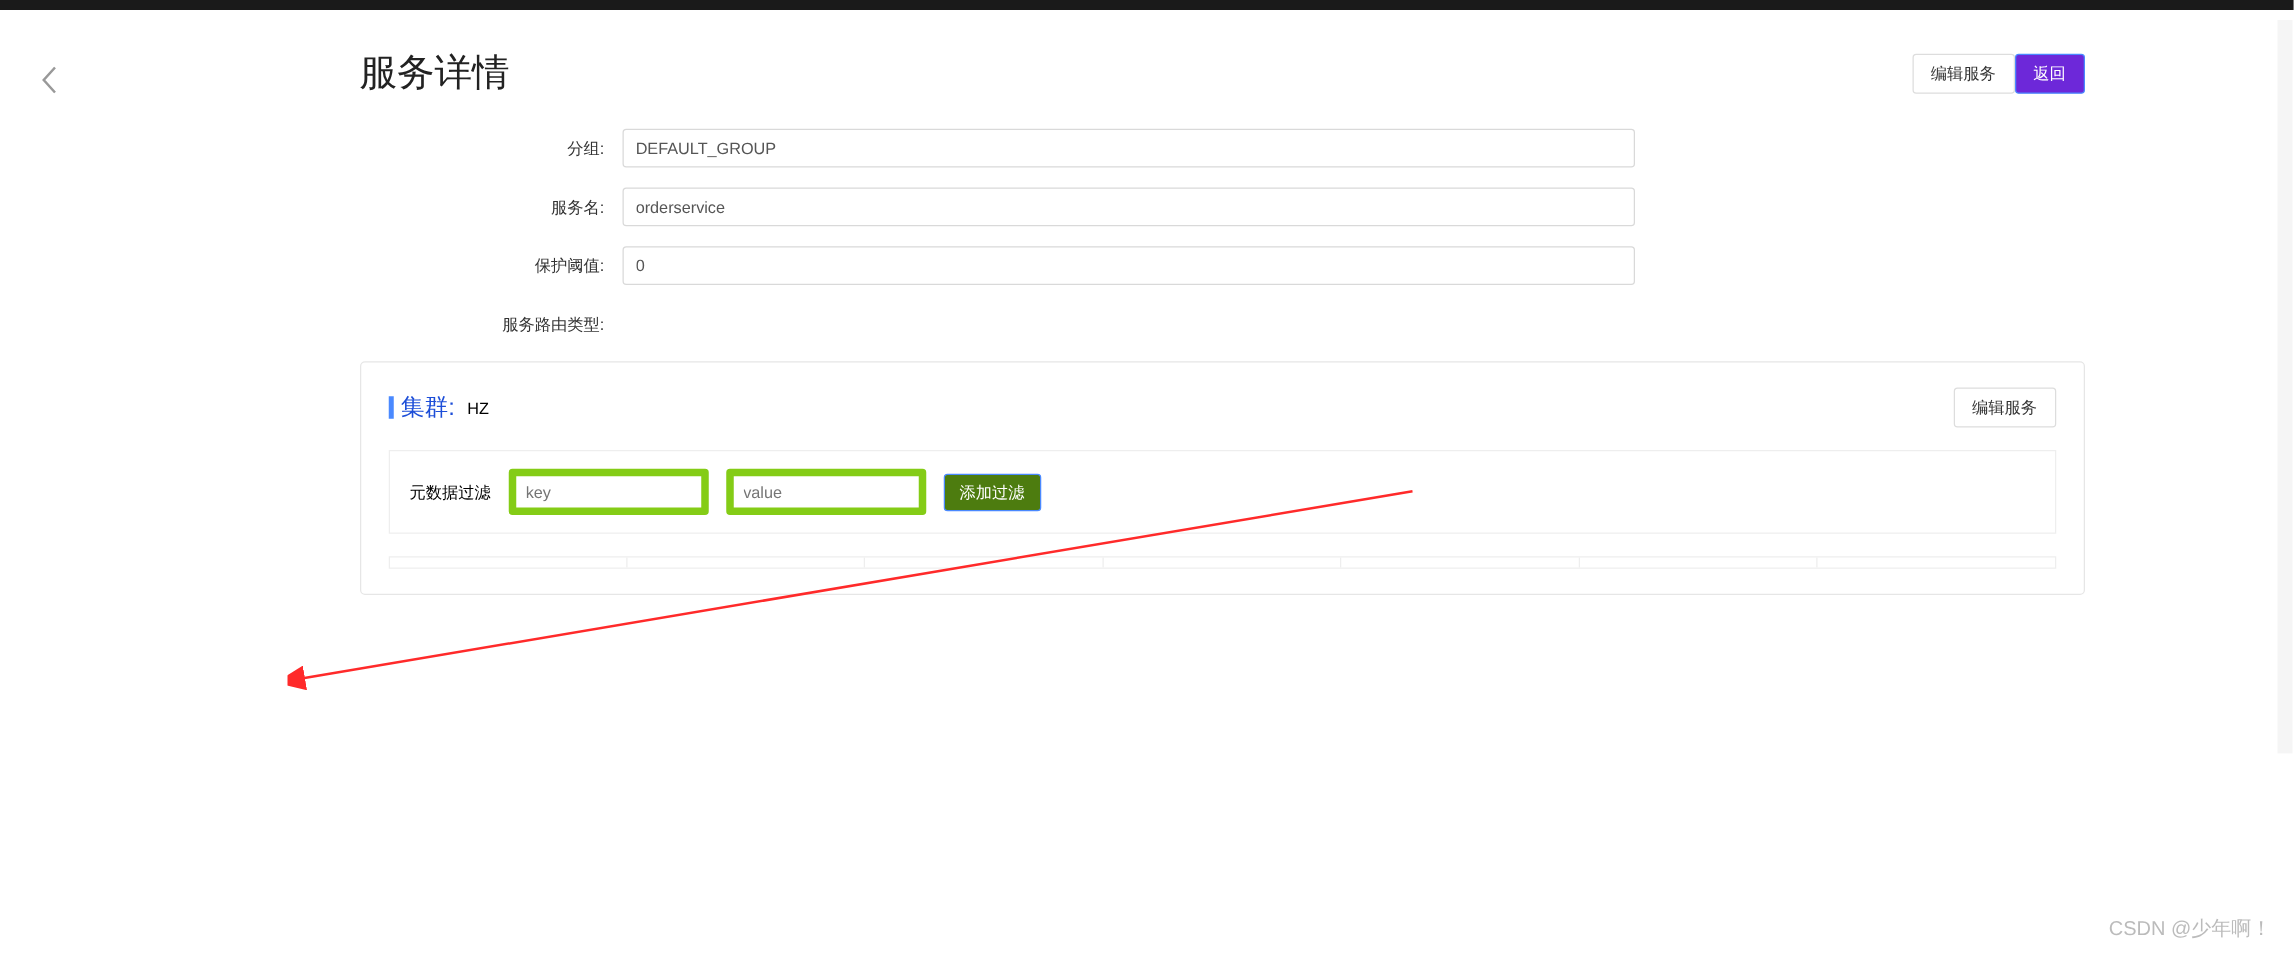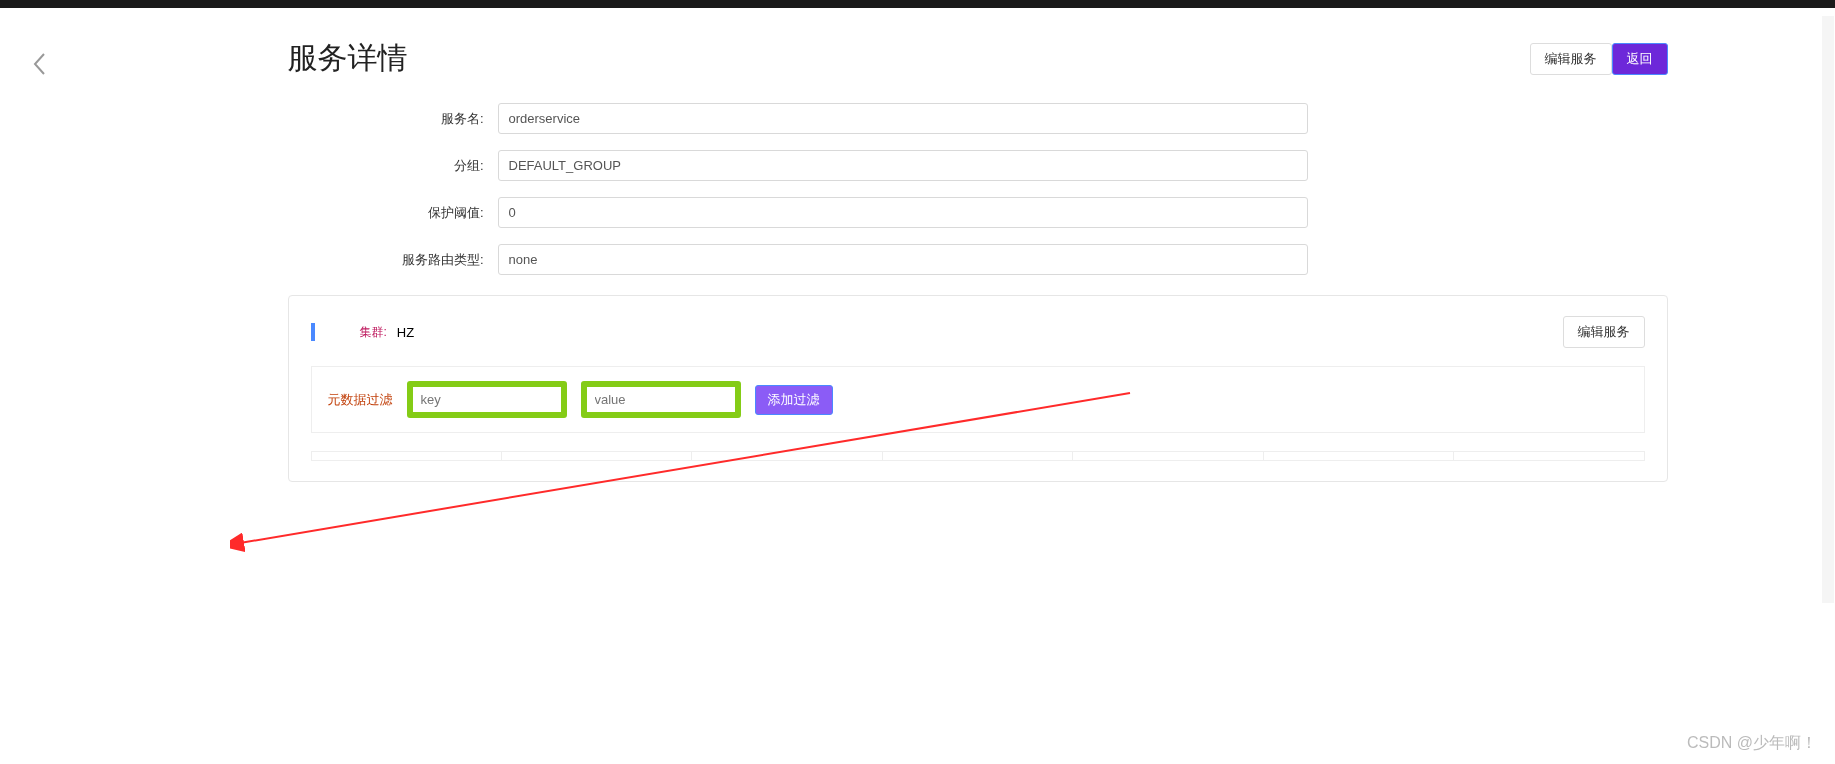--- a/index.html
+++ b/index.html
@@ -54,21 +54,21 @@
       cursor: pointer;
       font-size: 13px;
       color: #333;
     }
     .btn-primary {
       background: #6d28d9;
       border-color: #4a89ff;
       color: #fff;
     }
     .btn-primary-sm {
-      background: #8b5cf6;
+      background: #4d7c0f;
       border: 1px solid #4a89ff;
       color: #fff;
       padding: 5px 12px;
       border-radius: 3px;
       cursor: pointer;
       font-size: 13px;
     }
     .form-area { padding-left: 0; }
     .form-row {
       display: flex;
@@ -136,38 +136,37 @@
       display: flex;
       align-items: center;
       gap: 6px;
     }
     .cluster-bar {
       width: 4px;
       height: 18px;
       background: #4a89ff;
     }
     .cluster-label {
-      font-size: 12px;
+      font-size: 19px;
       font-weight: 500;
-      color: #be185d;
-      margin-left: 39px;
+      color: #1d4ed8;
     }
     .cluster-name {
       font-size: 13px;
       color: #000000;
       margin-left: 4px;
     }
     .filter-box {
       border: 1px solid #eee;
       padding: 14px 16px;
       display: flex;
       align-items: center;
       gap: 14px;
     }
-    .filter-label { font-size: 13px; color: #c2410c; }
+    .filter-label { font-size: 13px; color: #000000; }
     .filter-input {
       width: 160px;
       padding: 5px 8px;
       border: 6px solid #84cc16;
       border-radius: 3px;
       font-size: 13px;
       color: #999;
     }
     .annotation-arrow {
       position: absolute;
@@ -217,38 +216,37 @@
       <h1 class="page-title">服务详情</h1>
       <div class="header-actions">
         <button class="btn">编辑服务</button>
         <button class="btn btn-primary">返回</button>
       </div>
     </div>
 
     <div class="form-area">
 
       <div class="form-row">
+        <label class="form-label">分组:</label>
+        <input class="form-control" value="DEFAULT_GROUP" style="">
+      </div>
+
+      <div class="form-row">
         <label class="form-label">服务名:</label>
         <input class="form-control" value="orderservice" style="">
       </div>
 
       <div class="form-row">
-        <label class="form-label">分组:</label>
-        <input class="form-control" value="DEFAULT_GROUP" style="">
-      </div>
-
-      <div class="form-row">
         <label class="form-label">保护阈值:</label>
         <input class="form-control" value="0" style="">
       </div>
 
 
       <div class="form-row">
         <label class="form-label">服务路由类型:</label>
-        <input class="form-control" value="none" style="">
       </div>
 
     </div>
 
     <div class="cluster-card">
       <div class="cluster-head">
         <div class="cluster-title-wrap">
           <div class="cluster-bar"></div>
           <span class="cluster-label">集群:</span>
           <span class="cluster-name">HZ</span>

